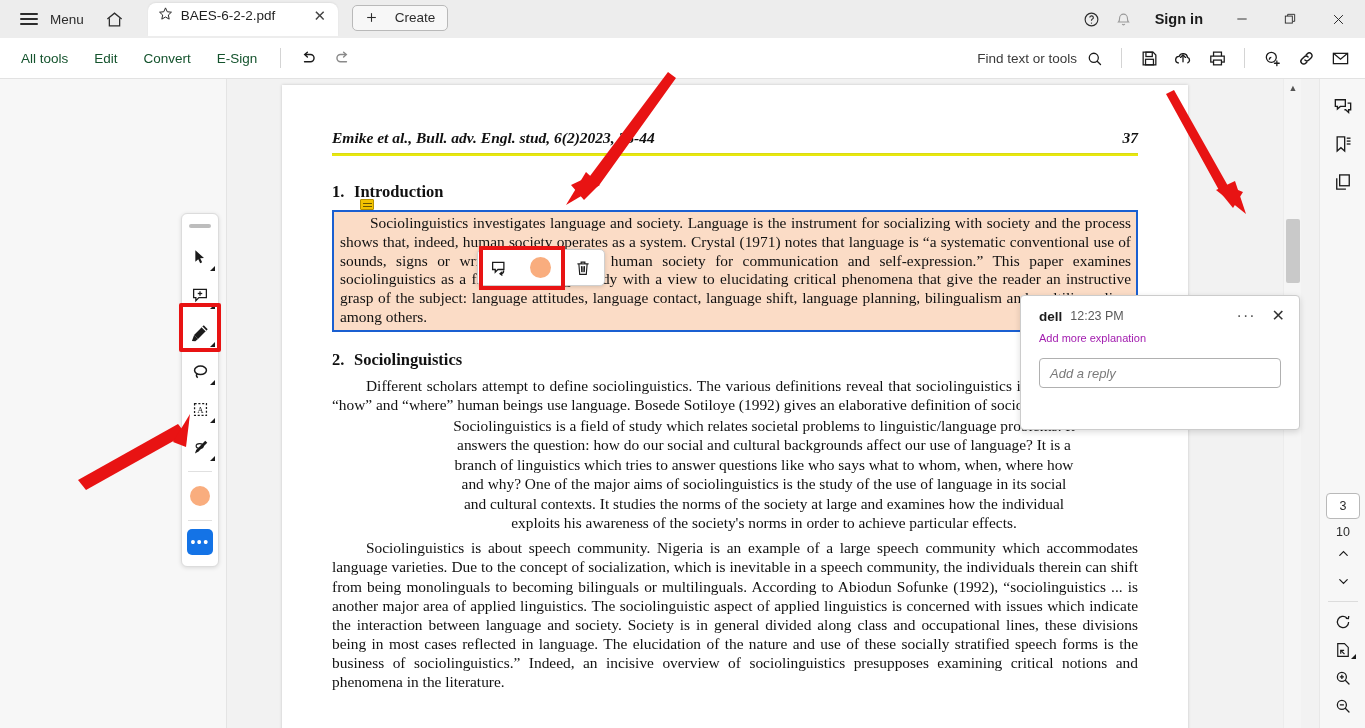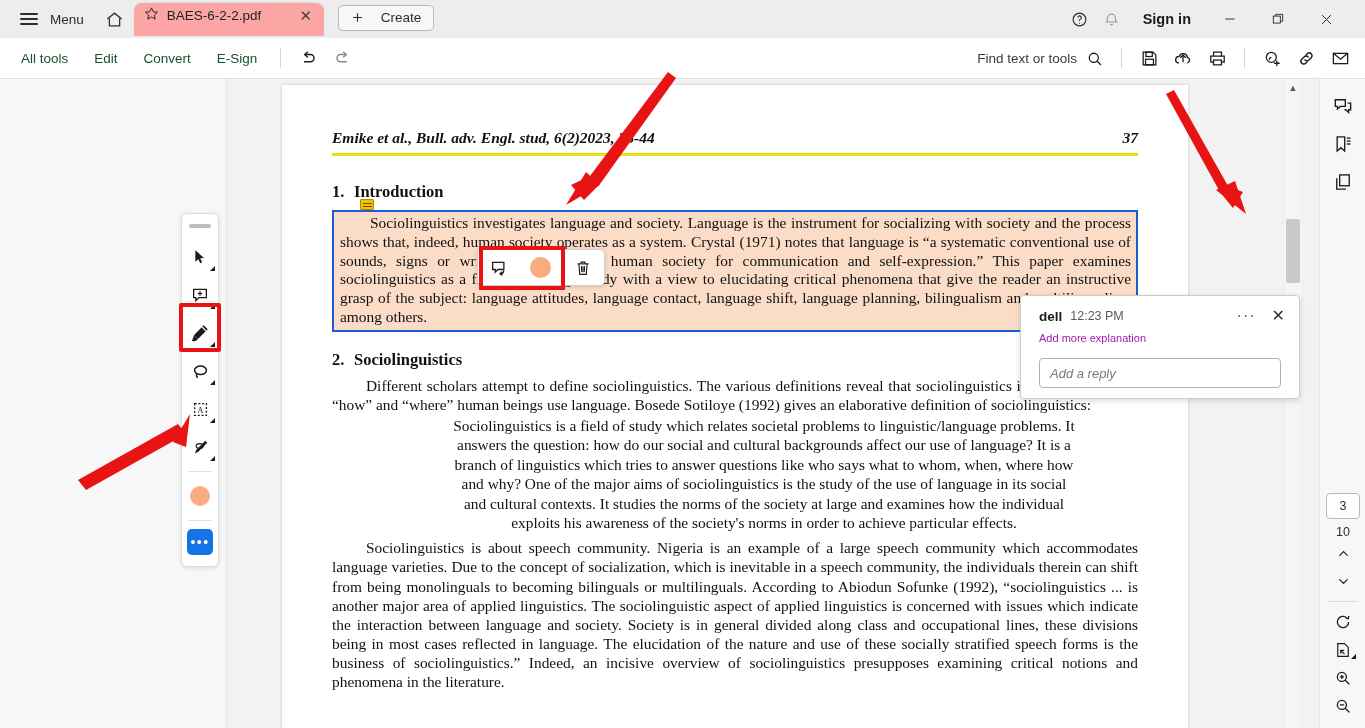--- a/index.html
+++ b/index.html
@@ -17,35 +17,35 @@
     background: #ededed;
     display: flex; align-items: flex-end;
   }
   .tb-left { display: flex; align-items: center; height: 38px; padding-left: 12px; gap: 2px; }
   .hamburger { display: flex; flex-direction: column; justify-content: center; gap: 3px; width: 18px; }
   .hamburger i { display: block; height: 2px; background: #2c2c2c; border-radius: 1px; }
   .menu-btn { display: flex; align-items: center; gap: 12px; padding: 5px 8px; border-radius: 4px; cursor: pointer; }
   .menu-label { font-size: 13.5px; color: #2c2c2c; }
   .home-btn { width: 34px; height: 30px; display:flex; align-items:center; justify-content:center; cursor:pointer; margin-left: 4px;}
   .tab {
-    height: 33px; width: 190px;
-    background: #fca5a5; border-radius: 8px 8px 0 0;
+    margin-left: 14px; height: 33px; width: 190px;
+    background: #ffffff; border-radius: 8px 8px 0 0;
     display: flex; align-items: center; padding: 0 8px 8px 10px;
     position: relative; box-shadow: 0 -1px 2px rgba(0,0,0,.06);
   }
   .tab .star { margin-right: 8px; flex: 0 0 auto; }
   .tab-title { font-size: 13.5px; color: #1f1f1f; flex: 1 1 auto; white-space: nowrap; overflow: hidden; }
   .tab-close { width: 20px; height: 20px; display: flex; align-items: center; justify-content: center; cursor: pointer; color:#444; font-size:15px; line-height:1;}
   .create-btn {
     margin-left: 12px; margin-bottom: 3px; height: 26px;
     border: 1px solid #b9b9b9; border-radius: 5px; background: #f7f7f7;
     display: flex; align-items: center; gap: 17px; padding: 0 12px; cursor: pointer;
     font-size: 13.5px; color: #2c2c2c;
   }
-  .tb-right { margin-left: auto; display: flex; align-items: center; height: 38px; padding-right: 16px; gap: 2px; }
+  .tb-right { margin-left: auto; display: flex; align-items: center; height: 38px; padding-right: 4px; gap: 2px; }
   .tb-icon { width: 30px; height: 30px; display:flex; align-items:center; justify-content:center; cursor:pointer; }
   .signin { font-size: 14.5px; font-weight: bold; color: #1b1b1b; padding: 4px 14px; cursor: pointer; }
   .wbtn { width: 46px; height: 38px; display:flex; align-items:center; justify-content:center; cursor:pointer; }
 
   
   .toolbar {
     position: absolute; top: 38px; left: 0; width: 1365px; height: 41px;
     background: #fff; border-bottom: 1px solid #e2e2e2;
     display: flex; align-items: center;
   }
@@ -155,21 +155,21 @@
   .ab-item { width: 42px; height: 35px; display:flex; align-items:center; justify-content:center; cursor:pointer; }
   .ab-color { width: 21px; height: 21px; border-radius: 50%; background: #f9ad7e; }
   .ab-sep { width: 1px; height: 22px; background: #dcdcdc; }
   .annot-bar-outline {
     position: absolute; left: 479px; top: 167px; width: 86px; height: 44px;
     border: 4px solid #e81313; z-index: 31; pointer-events: none;
   }
 
   
   .popup {
-    position: absolute; left: 1020px; top: 216px; width: 280px; height: 104px;
+    position: absolute; left: 1020px; top: 216px; width: 280px; height: 135px;
     background: #fff; border: 1px solid #cccccc; border-radius: 4px;
     box-shadow: 0 2px 6px rgba(0,0,0,.14); z-index: 40;
   }
   .popup-head { display: flex; align-items: center; padding: 12px 10px 0 18px; }
   .popup-author { font-size: 13.5px; font-weight: bold; color: #1b1b1b; }
   .popup-time { font-size: 12.5px; color: #5a5a5a; margin-left: 8px; }
   .popup-more { margin-left: auto; font-size: 16px; color: #555; cursor:pointer; letter-spacing:1px; line-height:0.5;}
   .popup-close { margin-left: 16px; margin-right: 4px; font-size: 16px; color: #333; cursor:pointer; line-height: 1;}
   .popup-body { padding: 8px 18px 0 18px; font-size: 11px; color: #a21caf; }
   .popup-reply {

